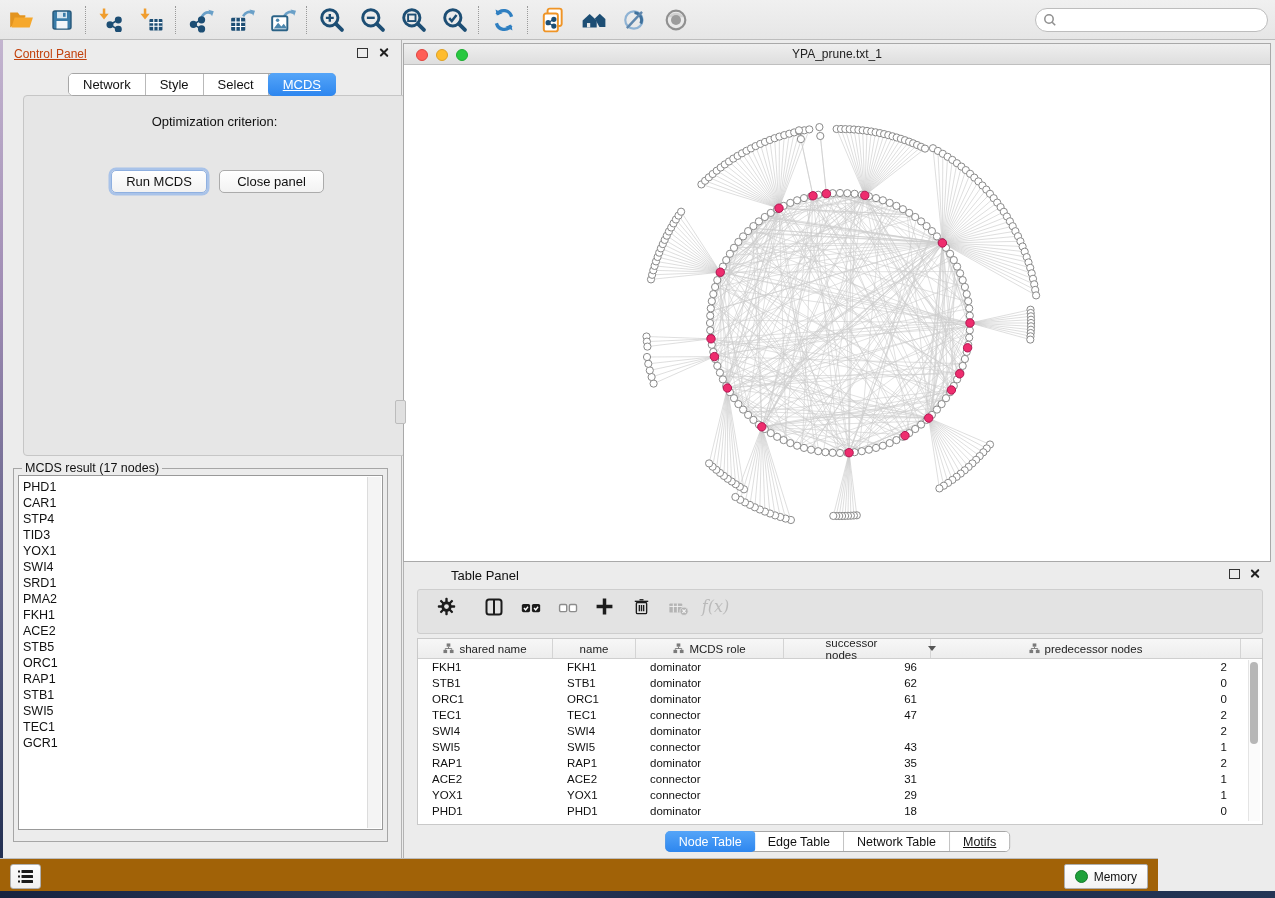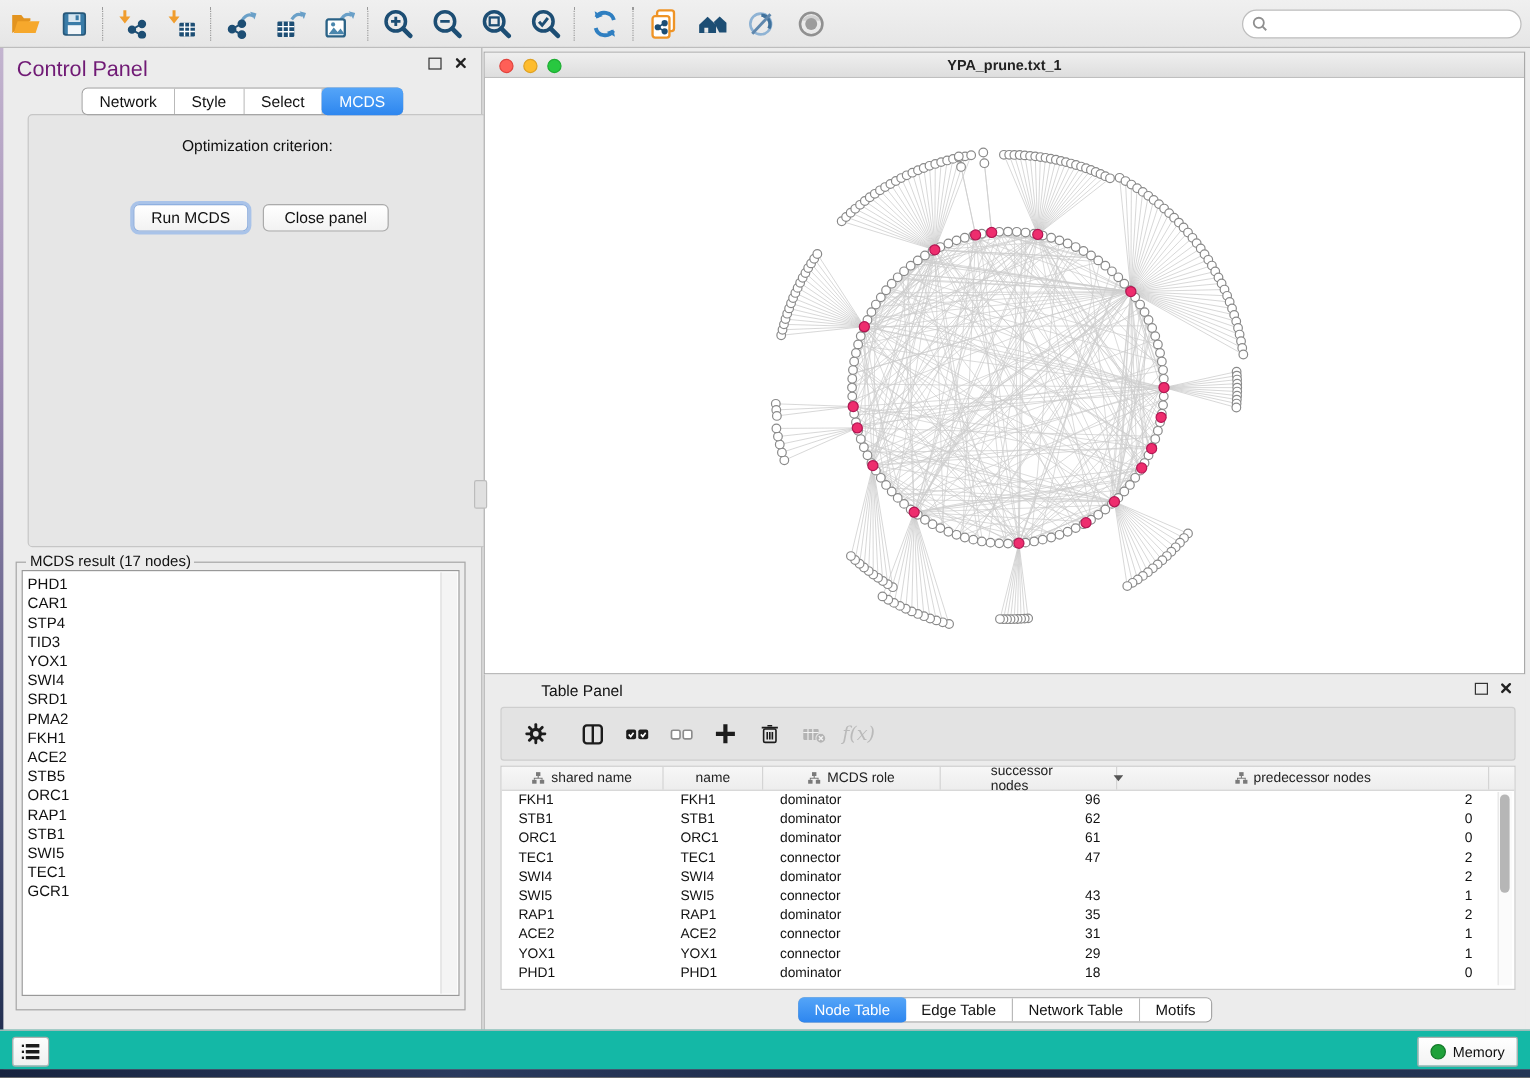--- a/index.html
+++ b/index.html
@@ -10,75 +10,75 @@
   
   .toolbar{position:absolute;left:0;top:0;width:1275px;height:40px;background:linear-gradient(#f0f0f0,#e6e6e6);border-bottom:1px solid #bdbdbd;display:flex;align-items:center;box-sizing:border-box;}
   .tbtn{width:41px;height:34px;display:flex;align-items:center;justify-content:center;flex:0 0 auto;cursor:default;}
   .tsep{width:1px;height:28px;border-left:1px dotted #9a9a9a;margin:0 3px;flex:0 0 auto;}
   .search-wrap{position:absolute;right:7px;top:8px;width:233px;height:24px;}
   .search-input{width:100%;height:100%;box-sizing:border-box;border:1px solid #bdbdbd;border-radius:12px;background:#fff;padding:0 8px 0 26px;font-size:12px;font-family:"Liberation Sans",sans-serif;outline:none;}
   .search-mag{position:absolute;left:8px;top:5px;}
   
   .cpanel{position:absolute;left:3px;top:40px;width:399px;height:818px;background:#ececec;border-right:1px solid #b3b3b3;box-sizing:border-box;}
   .cp-header{position:absolute;left:0;top:0;width:100%;height:26px;}
-  .cp-title{position:absolute;left:11px;top:7px;font-size:18px;color:#701a75;}
+  .cp-title{position:absolute;left:11px;top:7px;font-size:12px;color:#c2410c;text-decoration:underline;}
   .panel-float{position:absolute;top:8px;width:9px;height:8px;border:1.5px solid #333;background:transparent;}
   .xicon{position:absolute;top:7px;width:11px;height:11px;}
   .xicon::before,.xicon::after{content:"";position:absolute;left:4.5px;top:0;width:2.4px;height:11px;background:#222;border-radius:1px;}
   .xicon::before{transform:rotate(45deg);}  .xicon::after{transform:rotate(-45deg);}
   .cp-float{right:33px;} .cp-close{right:12px;}
   .seg-tabs{position:absolute;left:50%;transform:translateX(-50%);display:inline-flex;background:#fff;border:1px solid #a6a6a6;border-radius:5px;z-index:3;}
   .cp-tabs{top:33px;}
   .seg{padding:3px 14px;font-size:13px;color:#111;border-right:1px solid #b9b9b9;background:#fff;white-space:nowrap;}
-  .seg:first-child{border-radius:4px 0 0 4px;} .seg:last-child{border-right:none;border-radius:0 4px 4px 0;}
+  .seg:first-child{border-radius:4px 0 0 4px;} .seg:last-child{border-right:none;border-radius:0 4px 4px 0;text-decoration:underline;}
   .seg.active{background:linear-gradient(#55a5f8,#2d86ef);color:#fff;border-radius:5px;margin:-1px;padding:4px 15px;border-right:none;}
   .cp-box{position:absolute;left:20px;top:55px;width:383px;height:361px;background:#e6e6e6;border:1px solid #c6c6c6;border-radius:4px;box-sizing:border-box;}
   .opt-label{position:absolute;left:0;top:18px;width:100%;text-align:center;font-size:13px;color:#111;}
   .dropdown{position:absolute;left:37px;top:41px;width:313px;height:23px;background:#fff;border:1px solid #b4b4b4;border-radius:5px;box-sizing:border-box;font-size:12.5px;color:#111;line-height:21px;padding-left:9px;}
   .dd-stepper{position:absolute;right:0px;top:0px;bottom:0px;width:19px;border-radius:0 4px 4px 0;background:linear-gradient(#6db1fc,#2f7fe8);}
   .dd-stepper::before{content:"";position:absolute;left:6px;top:4px;border-left:3.5px solid transparent;border-right:3.5px solid transparent;border-bottom:4.5px solid #fff;}
   .dd-stepper::after{content:"";position:absolute;left:6px;bottom:4px;border-left:3.5px solid transparent;border-right:3.5px solid transparent;border-top:4.5px solid #fff;}
   .btn{position:absolute;top:74px;height:23px;background:linear-gradient(#ffffff,#f2f2f2);border:1px solid #ababab;border-radius:5px;font-size:13px;color:#111;text-align:center;line-height:21px;box-sizing:border-box;}
   .btn-run{left:87px;width:96px;border-color:#8fb0e0;box-shadow:0 0 0 2.5px rgba(108,160,236,.5);}
   .btn-closep{left:195px;width:105px;}
   .mcds-fieldset{position:absolute;left:10px;top:421px;width:375px;height:381px;border:1px solid #a6a6a6;margin:0;padding:0 4px 4px 4px;box-sizing:border-box;}
   .mcds-fieldset legend{font-size:12.5px;color:#111;padding:0 3px;margin-left:4px;}
   .mcds-list{position:relative;width:100%;height:355px;background:#fff;border:1px solid #999;box-sizing:border-box;overflow:hidden;padding-top:3px;}
   .mcds-item{font-size:12.5px;color:#111;line-height:16px;padding-left:4px;}
   .scroll-track{position:absolute;right:1px;top:1px;bottom:1px;width:13px;background:#f4f4f4;border-left:1px solid #dcdcdc;}
   .splitter-grip{position:absolute;left:395px;top:400px;width:9px;height:22px;background:#e0e0e0;border:1px solid #bcbcbc;border-radius:2px;z-index:5;}
   
   .netwin{position:absolute;left:403px;top:43px;width:868px;height:519px;background:#fff;border:1px solid #a9a9a9;box-sizing:border-box;}
-  .net-titlebar{position:relative;width:100%;height:21px;background:linear-gradient(#efefef,#dedede);border-bottom:1px solid #bfbfbf;box-sizing:border-box;font-weight:bold;}
+  .net-titlebar{position:relative;width:100%;height:21px;background:linear-gradient(#efefef,#dedede);border-bottom:1px solid #bfbfbf;box-sizing:border-box;}
   .tl{position:absolute;top:5px;width:12px;height:12px;border-radius:50%;}
   .net-title{position:absolute;left:0;top:3px;width:100%;text-align:center;font-size:12px;color:#222;}
   #net{position:absolute;left:0;top:21px;}
   
   .tpanel{position:absolute;left:403px;top:562px;width:868px;height:296px;background:#ececec;border-left:1px solid #b3b3b3;box-sizing:border-box;}
   .tp-title{position:absolute;left:14px;top:6px;font-size:13px;color:#111;margin-left:33px;}
   .tp-float{right:31px;top:7px;} .tp-close{right:11px;top:6px;}
   .tp-toolbar{position:absolute;left:13px;top:27px;width:846px;height:45px;background:#e3e3e3;border:1px solid #cecece;border-radius:3px;box-sizing:border-box;display:flex;align-items:center;padding-left:10px;}
-  .ticon{width:37px;height:30px;display:flex;align-items:center;justify-content:center;flex:0 0 auto;}
+  .ticon{width:37px;height:30px;display:flex;align-items:flex-start;justify-content:center;flex:0 0 auto;}
   .ticon.disabled{opacity:.55;}
   .fx{font-family:"DejaVu Serif",serif;font-style:italic;font-size:16px;color:#9a9a9a;}
   .tbl{position:absolute;left:13px;top:76px;width:846px;height:187px;background:#fff;border:1px solid #c9c9c9;box-sizing:border-box;overflow:hidden;}
   .tbl-head{display:flex;height:19px;background:linear-gradient(#f7f7f7,#ededed);border-bottom:1px solid #cfcfcf;}
   .th-cell{display:flex;align-items:center;justify-content:center;gap:5px;font-size:11.5px;color:#222;border-right:1px solid #d4d4d4;box-sizing:border-box;height:19px;}
   .tbl-body{position:relative;}
   .trow{display:flex;height:16px;}
   .td{font-size:11.5px;color:#111;line-height:16px;box-sizing:border-box;padding-left:14px;white-space:nowrap;overflow:hidden;}
   .td.num{text-align:right;padding-left:0;padding-right:14px;}
   .vscroll{position:absolute;right:2px;top:21px;bottom:3px;width:11px;background:#fbfbfb;border-left:1px solid #e4e4e4;}
   .vthumb{position:absolute;left:1px;top:2px;width:8px;height:82px;background:#b6b6b6;border-radius:4px;}
   .table-tabs{bottom:6px;top:auto;text-align:center;}
   .table-tabs .seg{padding:2.5px 13px;font-size:12.5px;}
   .table-tabs .seg.active{padding:3.5px 14px;}
   .sort-chev{width:0;height:0;border-left:4px solid transparent;border-right:4px solid transparent;border-top:5px solid #555;margin-left:3px;}
   
-  .statusbar{position:absolute;left:0;top:858px;width:1275px;height:33px;background:#14b8a6;border-top:1px solid #bcbcbc;box-sizing:border-box;}
+  .statusbar{position:absolute;left:0;top:858px;width:1158px;height:33px;background:#a16207;border-top:1px solid #bcbcbc;box-sizing:border-box;}
   .sb-left-btn{position:absolute;left:10px;top:5px;width:29px;height:23px;background:linear-gradient(#fdfdfd,#f0f0f0);border:1px solid #b0b0b0;border-radius:3px;display:flex;align-items:center;justify-content:center;}
   .memory-btn{position:absolute;right:10px;top:5px;height:23px;background:linear-gradient(#ffffff,#f3f3f3);border:1px solid #aeaeae;border-radius:2px;display:flex;align-items:center;gap:6px;padding:0 10px;font-size:12px;color:#111;}
   .mem-dot{width:11px;height:11px;border-radius:50%;background:#1fa13a;border:1px solid #157a2a;}
 </style>
 </head>
 <body>
 
 <div class="screen">
 
   <div class="toolbar">

